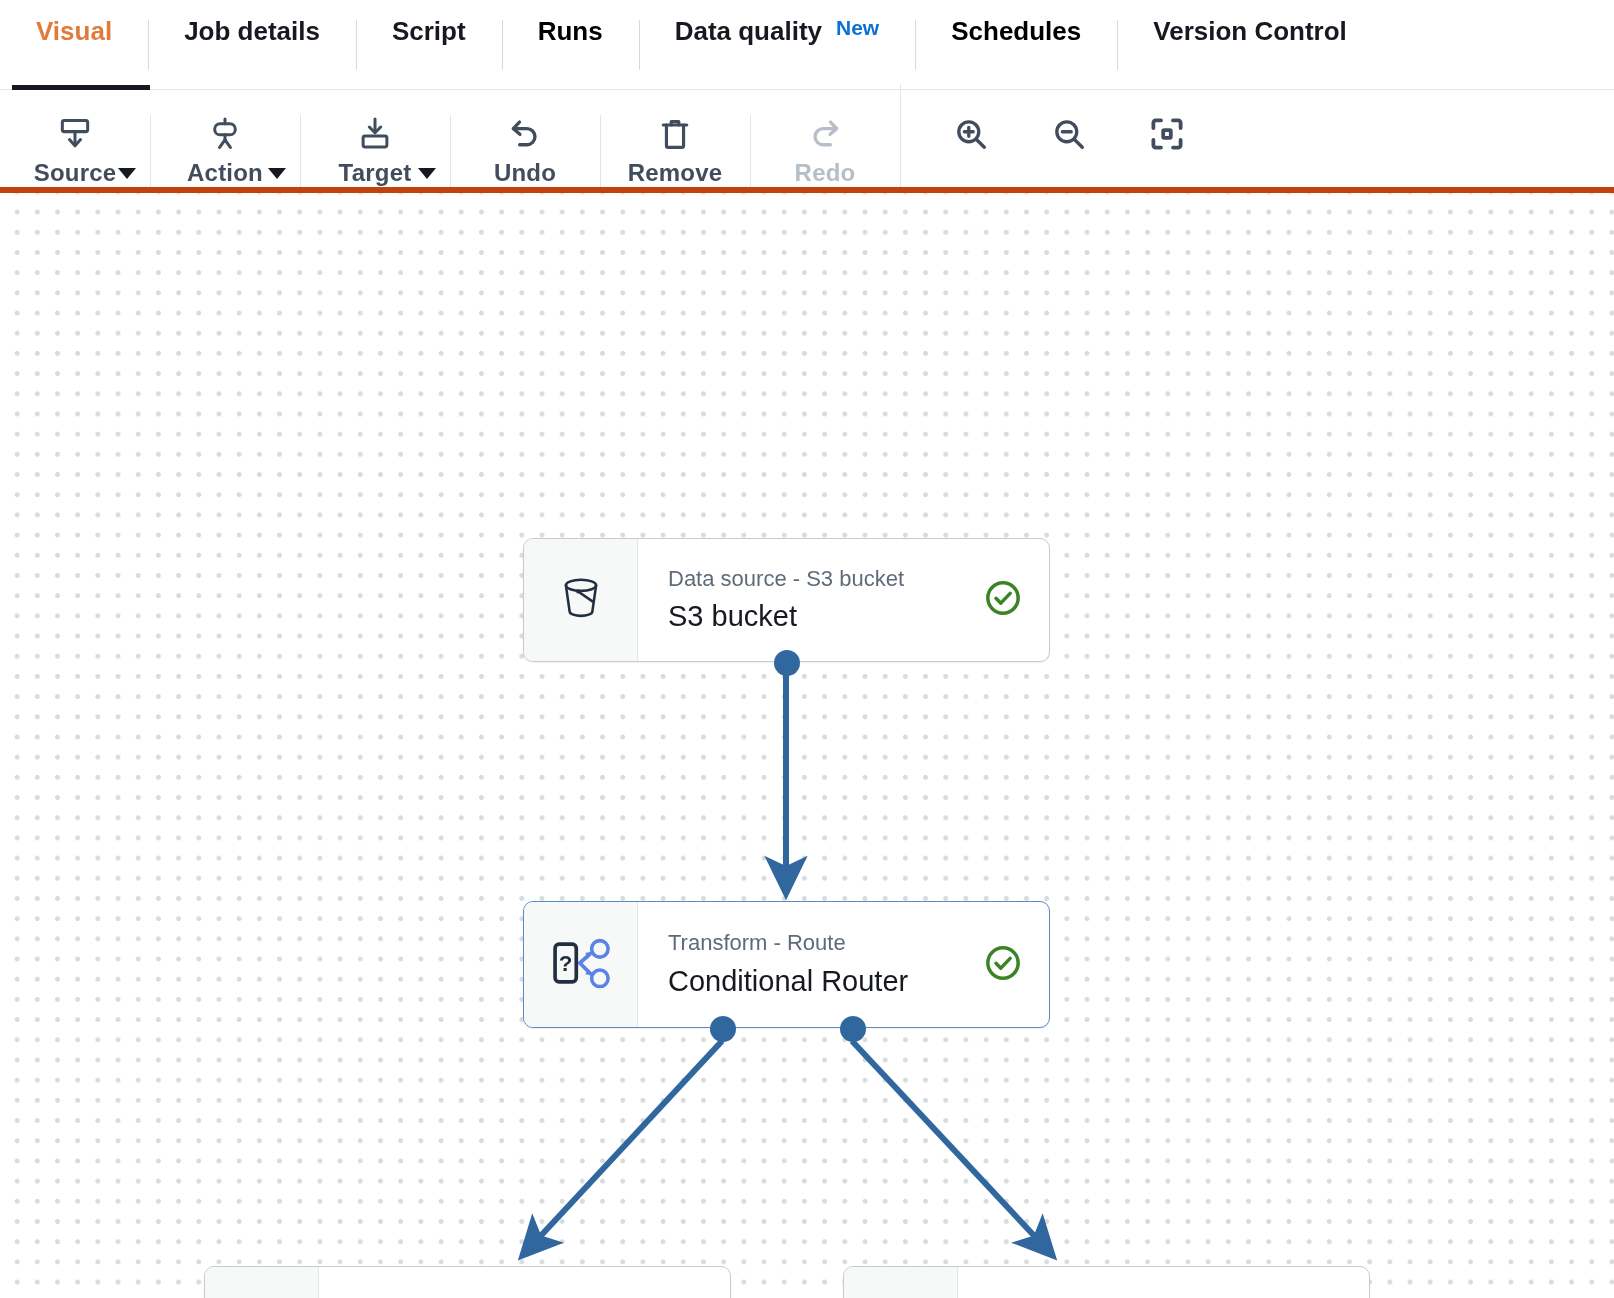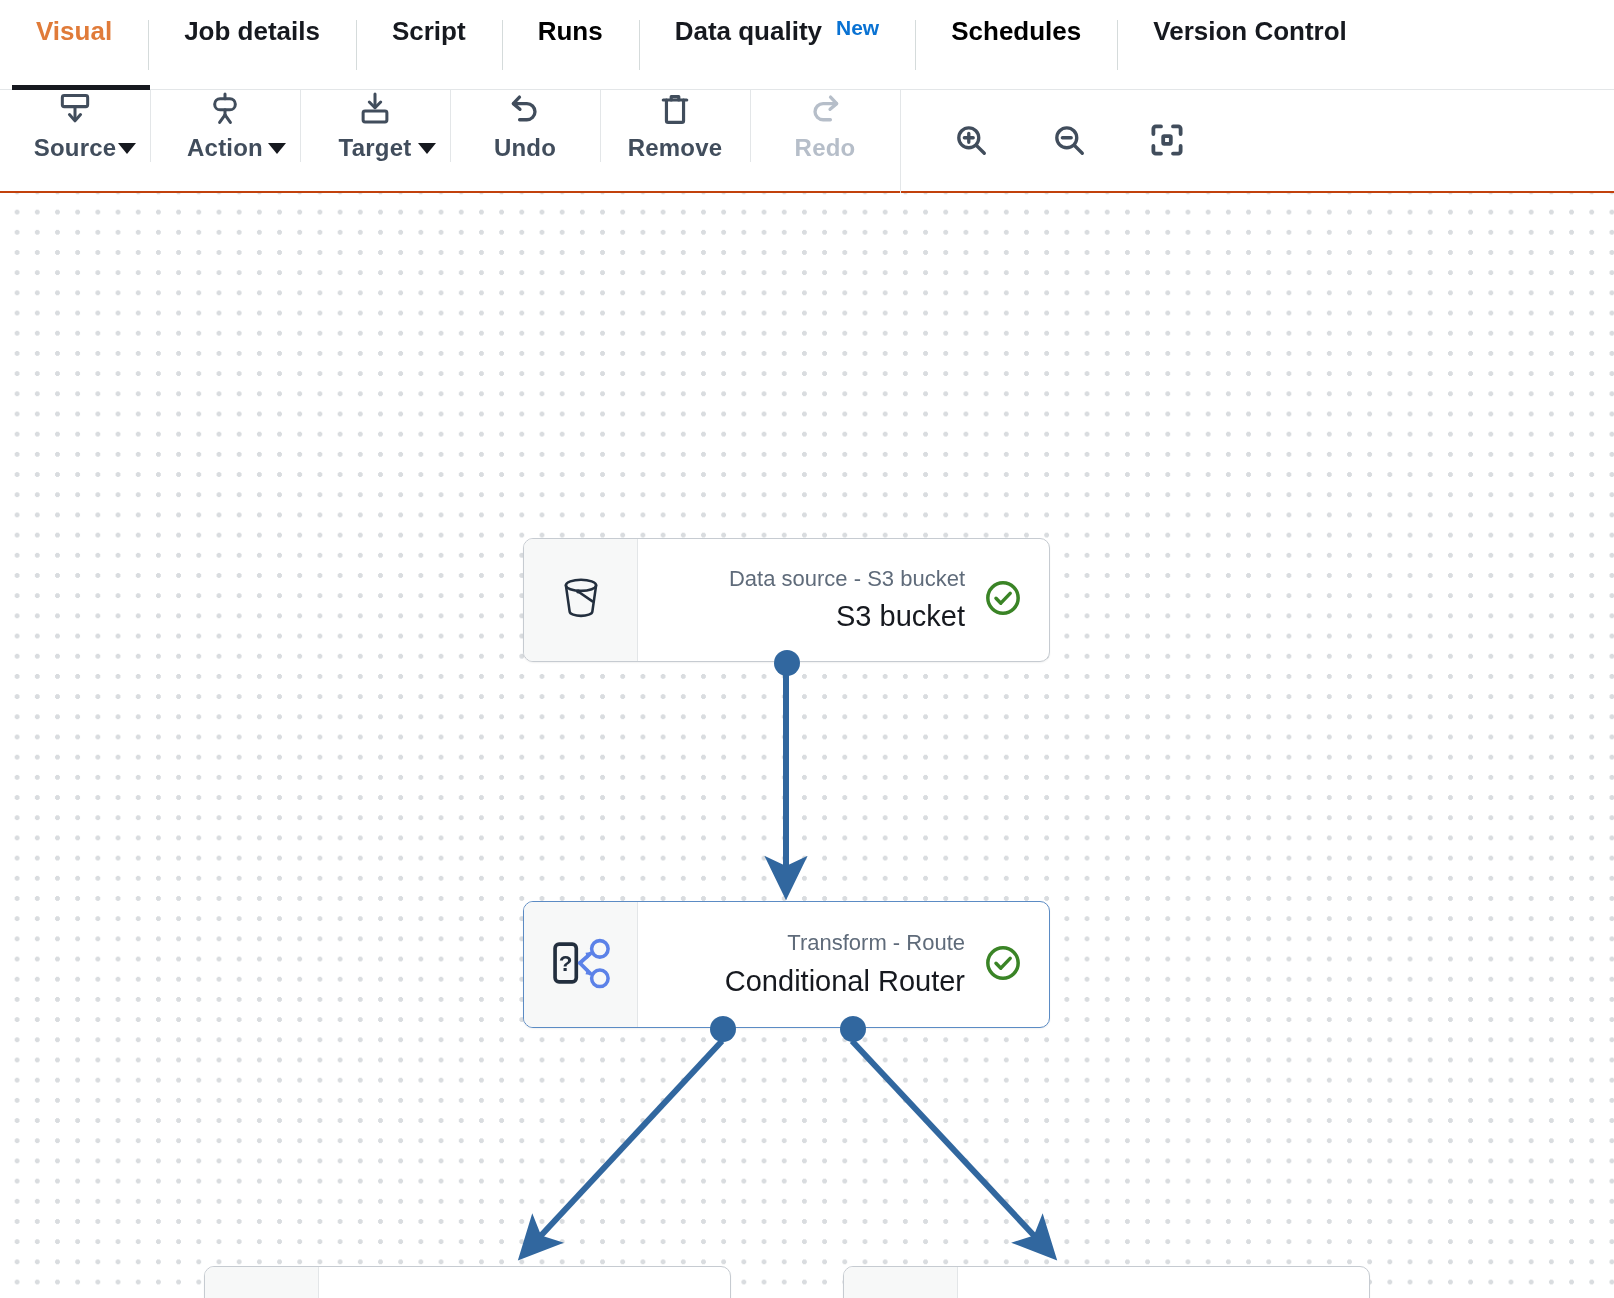--- a/index.html
+++ b/index.html
@@ -62,23 +62,23 @@
     left: 0; right: 0; bottom: 0;
     height: 1px;
     background: #e3e6e8;
   }
 
   
   .toolbar {
     position: relative;
     height: 103px;
     display: flex;
-    align-items: flex-start;
+    align-items: flex-end;
     background: #ffffff;
-    border-bottom: 2px solid #c2410c;
+    border-bottom: 6px solid #c2410c;
   }
   .tool {
     position: relative;
     display: flex;
     flex-direction: column;
     align-items: center;
     justify-content: center;
     min-width: 150px;
     padding: 0 24px;
     cursor: pointer;
@@ -163,21 +163,21 @@
     border-radius: 9px 0 0 9px;
     flex: none;
   }
   .node .body {
     flex: 1;
     display: flex;
     align-items: center;
     padding: 0 26px 0 30px;
     gap: 18px;
   }
-  .node .texts { flex: 1; min-width: 0; text-align: right; }
+  .node .texts { flex: 1; min-width: 0; }
   .node .subtitle {
     font-size: 22px;
     color: #5f6b7a;
     line-height: 1.35;
     white-space: nowrap;
     overflow: hidden;
   }
   .node .title {
     font-size: 29px;
     color: #16191f;

